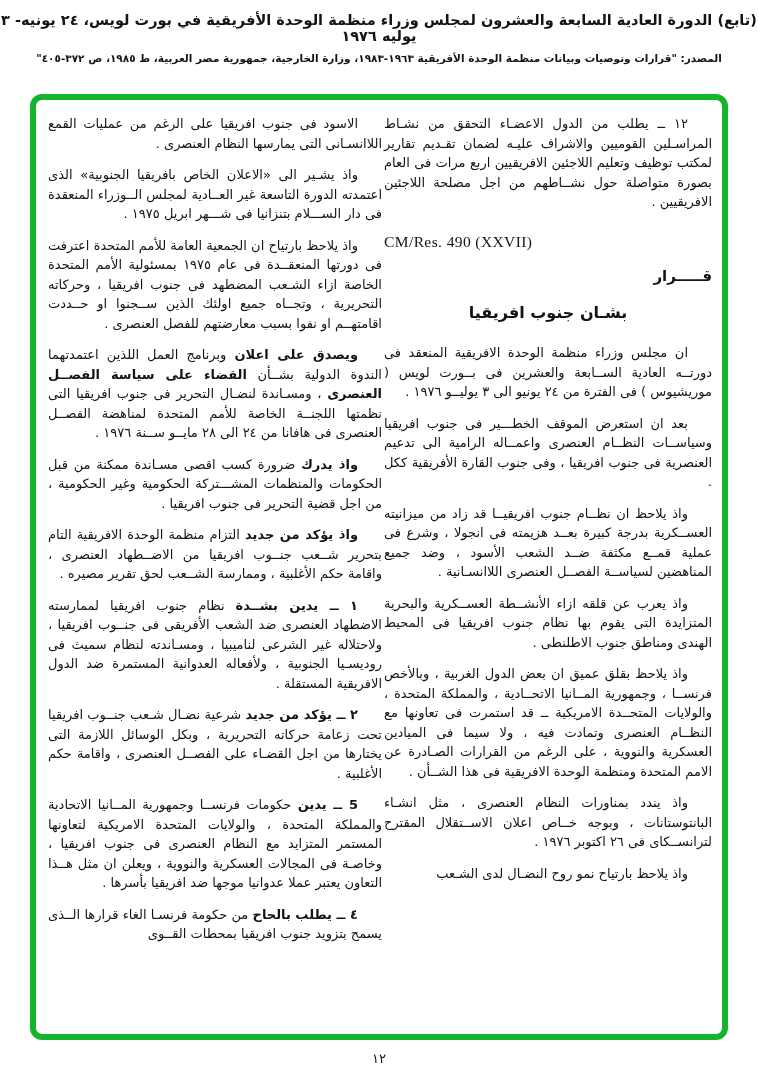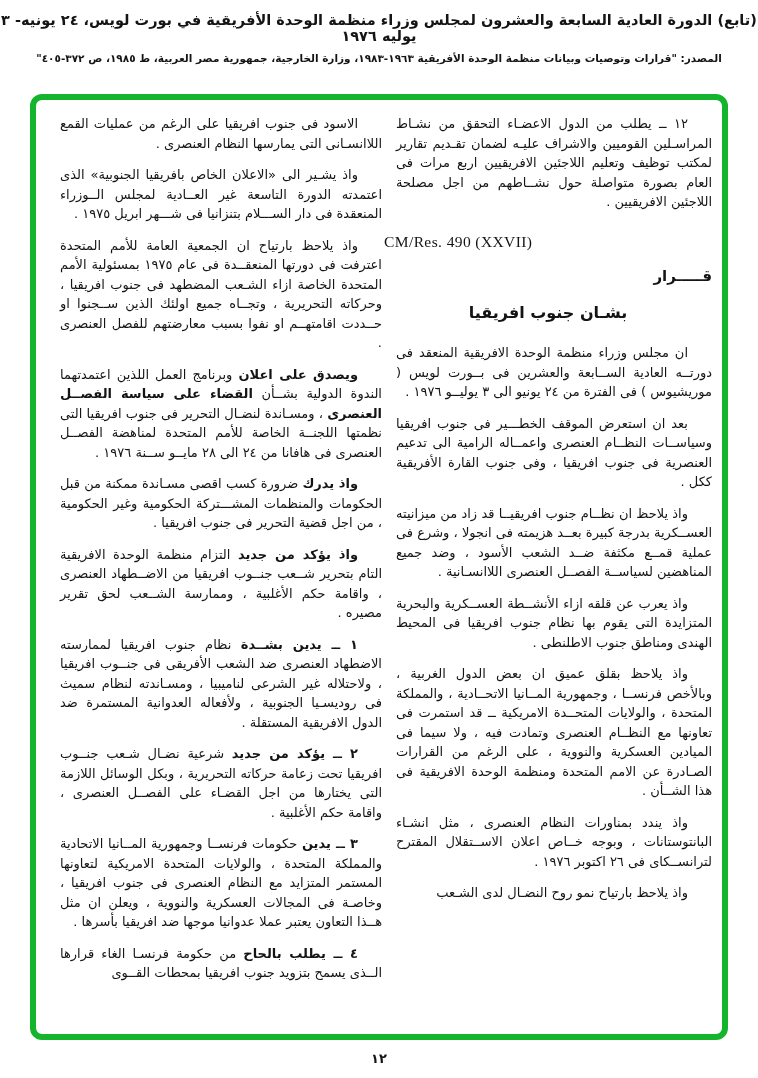--- a/index.html
+++ b/index.html
@@ -28,21 +28,21 @@
   }
 
   .col {
     position:absolute; top:14px;
     font-size:13px; line-height:1.5;
     text-align:justify; direction:rtl;
   }
   .col-right { right:10px; width:328px; }
   .col-left  { left:12px;  width:334px; }
 
-  p { margin:0 0 12px 12px; }
+  p { margin:0 0 12px 0; }
   p.para { text-indent:24px; }
   p.ref {
     direction:ltr; text-align:left; text-indent:0;
     font-family:"Liberation Serif", serif;
     font-size:15.5px; letter-spacing:0.4px;
     margin:18px 0 4px 0;
   }
   p.heading {
     text-align:right; text-indent:0;
     font-weight:bold; font-size:15px;
@@ -50,21 +50,21 @@
   }
   p.subheading {
     text-align:center; text-indent:0;
     font-weight:bold; font-size:16px;
     margin:0 0 18px 0;
   }
   .b { font-weight:bold; }
 
   .footer {
     position:absolute; bottom:12px; left:0; right:0;
-    text-align:center; font-size:13px; font-weight:bold;
+    text-align:center; font-size:13px; font-weight:normal;
   }
 </style>
 </head>
 <body>
 
 <div class="page">
 
   <div class="header">
     <div class="h1">(تابع) الدورة العادية السابعة والعشرون لمجلس وزراء منظمة الوحدة الأفريقية في بورت لويس، ٢٤ يونيه- ٣ يوليه ١٩٧٦</div>
     <div class="h2">المصدر: "قرارات وتوصيات وبيانات منظمة الوحدة الأفريقية ١٩٦٣-١٩٨٣، وزارة الخارجية، جمهورية مصر العربية، ط ١٩٨٥، ص ٣٧٢-٤٠٥"</div>
@@ -86,20 +86,20 @@
       </div>
     <div class="col col-left" id="col-left">
         <p class="para"><span>الاسود فى جنوب افريقيا على الرغم من عمليات القمع اللاانسـانى التى يمارسها النظام العنصرى .</span></p>
         <p class="para"><span>واذ يشـير الى «الاعلان الخاص بافريقيا الجنوبية» الذى اعتمدته الدورة التاسعة غير العــادية لمجلس الــوزراء المنعقدة فى دار الســـلام بتنزانيا فى شـــهر ابريل ١٩٧٥ .</span></p>
         <p class="para"><span>واذ يلاحظ بارتياح ان الجمعية العامة للأمم المتحدة اعترفت فى دورتها المنعقــدة فى عام ١٩٧٥ بمسئولية الأمم المتحدة الخاصة ازاء الشـعب المضطهد فى جنوب افريقيا ، وحركاته التحريرية ، وتجــاه جميع اولئك الذين ســجنوا او حــددت اقامتهــم او نفوا بسبب معارضتهم للفصل العنصرى .</span></p>
         <p class="para"><span class="b">ويصدق على اعلان</span><span> وبرنامج العمل اللذين اعتمدتهما الندوة الدولية بشــأن </span><span class="b">القضاء على سياسة الفصــل العنصرى</span><span> ، ومسـاندة لنضـال التحرير فى جنوب افريقيا التى نظمتها اللجنــة الخاصة للأمم المتحدة لمناهضة الفصــل العنصرى فى هافانا من ٢٤ الى ٢٨ مايــو ســنة ١٩٧٦ .</span></p>
         <p class="para"><span class="b">واذ يدرك</span><span> ضرورة كسب اقصى مسـاندة ممكنة من قبل الحكومات والمنظمات المشـــتركة الحكومية وغير الحكومية ، من اجل قضية التحرير فى جنوب افريقيا .</span></p>
         <p class="para"><span class="b">واذ يؤكد من جديد</span><span> التزام منظمة الوحدة الافريقية التام بتحرير شــعب جنــوب افريقيا من الاضــطهاد العنصرى ، واقامة حكم الأغلبية ، وممارسة الشــعب لحق تقرير مصيره .</span></p>
         <p class="para"><span class="b">١ ــ يدين بشــدة</span><span> نظام جنوب افريقيا لممارسته الاضطهاد العنصرى ضد الشعب الأفريقى فى جنــوب افريقيا ، ولاحتلاله غير الشرعى لناميبيا ، ومسـاندته لنظام سميث فى روديسـيا الجنوبية ، ولأفعاله العدوانية المستمرة ضد الدول الافريقية المستقلة .</span></p>
         <p class="para"><span class="b">٢ ــ يؤكد من جديد</span><span> شرعية نضـال شـعب جنــوب افريقيا تحت زعامة حركاته التحريرية ، وبكل الوسائل اللازمة التى يختارها من اجل القضـاء على الفصــل العنصرى ، واقامة حكم الأغلبية .</span></p>
-        <p class="para"><span class="b">٣ ــ يدين</span><span> حكومات فرنســا وجمهورية المــانيا الاتحادية والمملكة المتحدة ، والولايات المتحدة الامريكية لتعاونها المستمر المتزايد مع النظام العنصرى فى جنوب افريقيا ، وخاصـة فى المجالات العسكرية والنووية ، ويعلن ان مثل هــذا التعاون يعتبر عملا عدوانيا موجها ضد افريقيا بأسرها .</span></p>
+        <p class="para"><span class="b">5 ــ يدين</span><span> حكومات فرنســا وجمهورية المــانيا الاتحادية والمملكة المتحدة ، والولايات المتحدة الامريكية لتعاونها المستمر المتزايد مع النظام العنصرى فى جنوب افريقيا ، وخاصـة فى المجالات العسكرية والنووية ، ويعلن ان مثل هــذا التعاون يعتبر عملا عدوانيا موجها ضد افريقيا بأسرها .</span></p>
         <p class="para"><span class="b">٤ ــ يطلب بالحاح</span><span> من حكومة فرنسـا الغاء قرارها الــذى يسمح بتزويد جنوب افريقيا بمحطات القــوى</span></p>
       </div>
   </div>
 
   <div class="footer">١٢</div>
 
 </div>
 
 </body></html>

